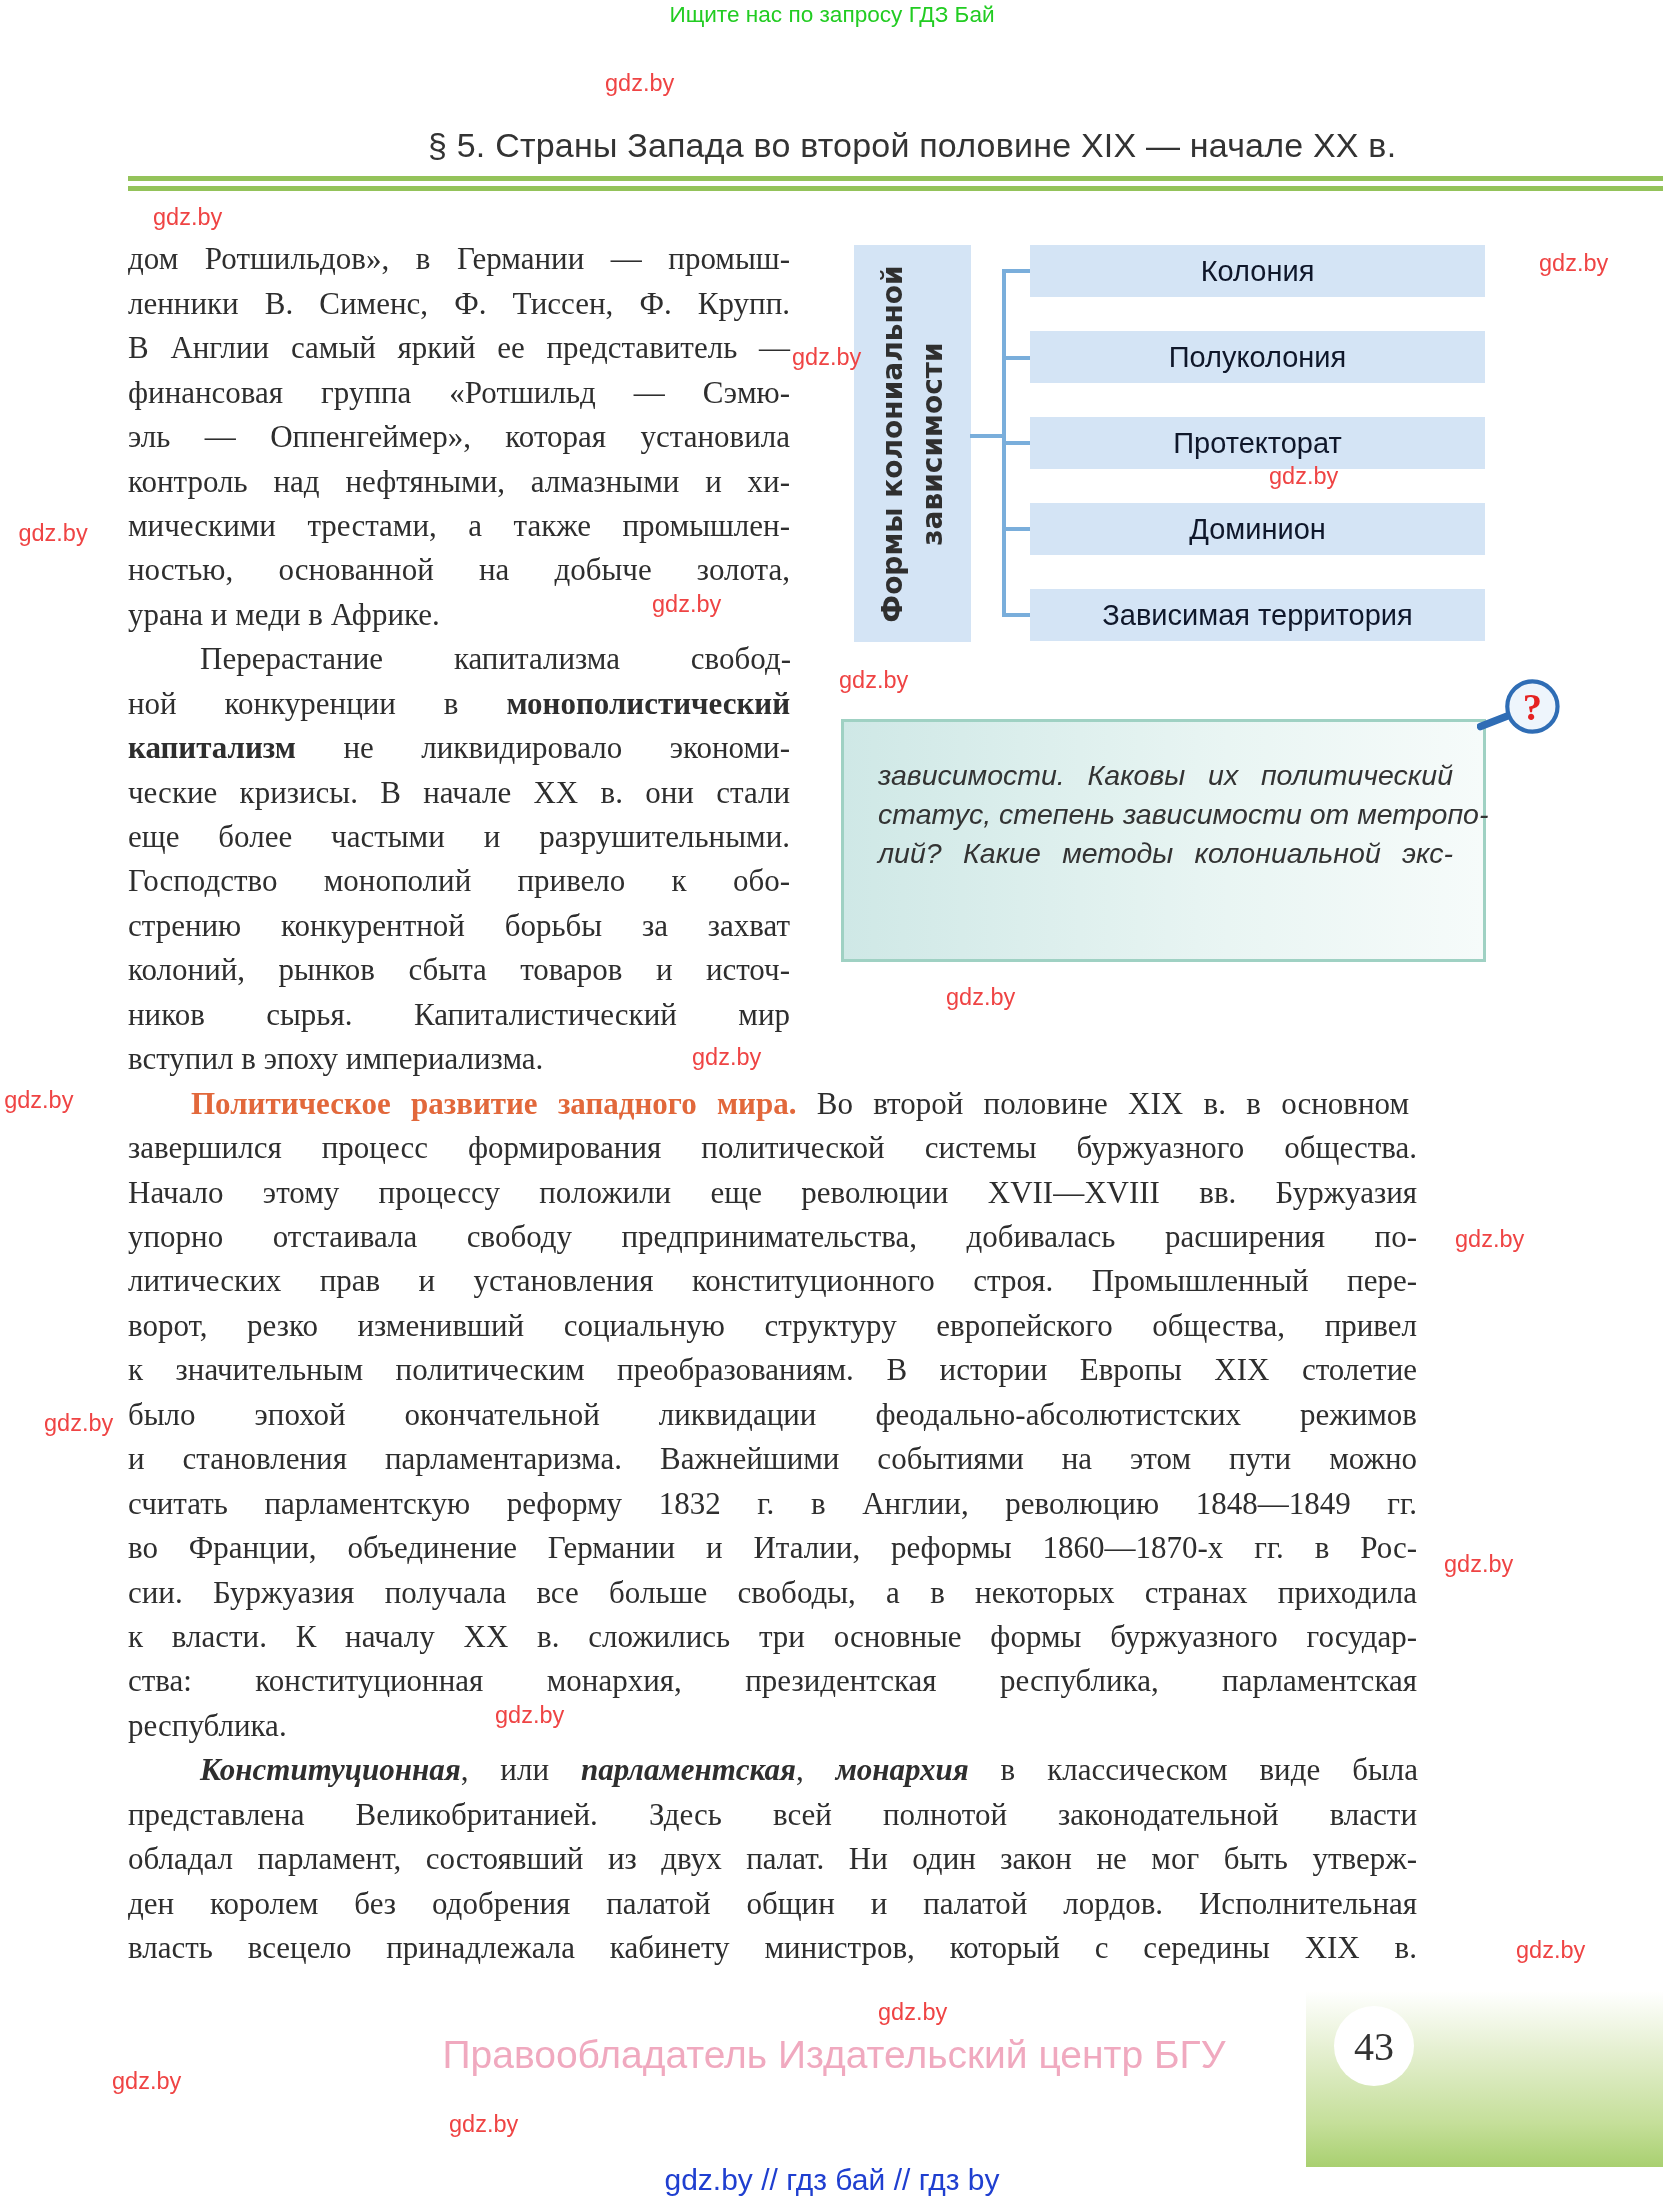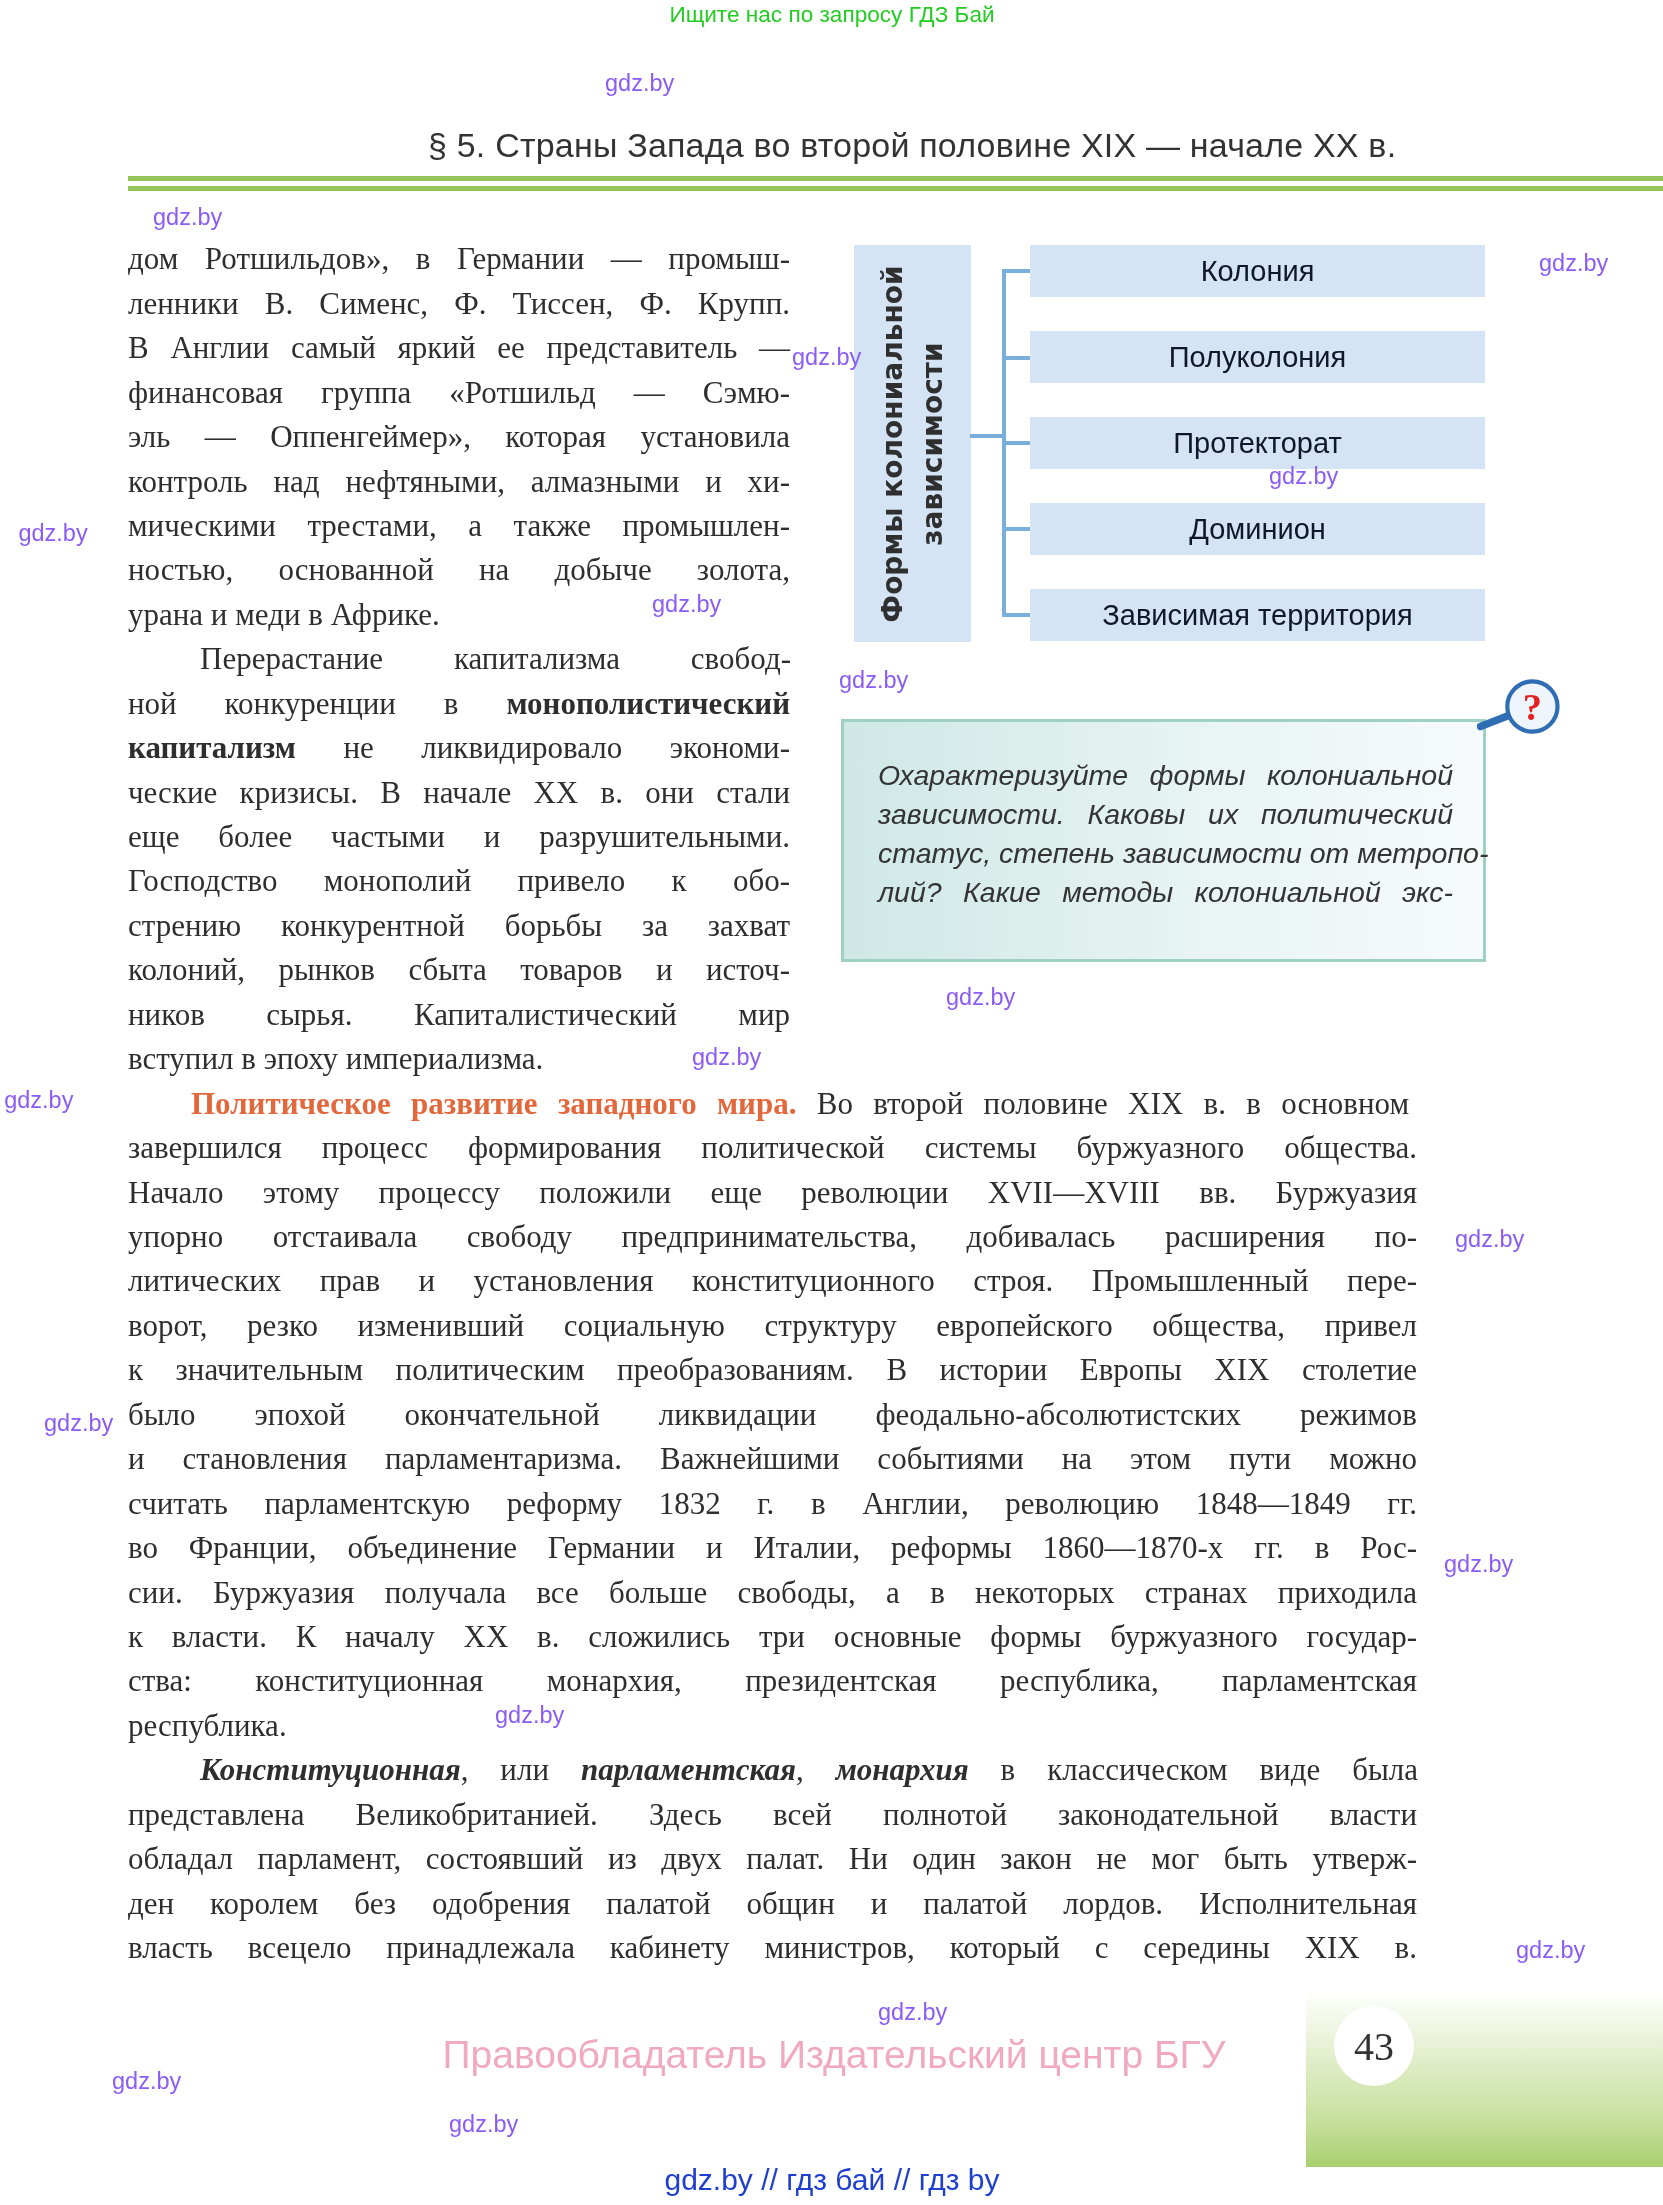--- a/index.html
+++ b/index.html
@@ -1,17 +1,17 @@
 <!DOCTYPE html>
 <html style="font-size:13.4px"><head>
 <meta charset="utf-8">
 <style>
   html, body { margin:0; padding:0; }
   body { width:1664px; height:2205px; position:relative; background:#ffffff; overflow:hidden; font-family:"Liberation Serif", serif; color:#2b2b2b; }
-  .wm { position:absolute; font-family:"Liberation Sans", sans-serif; font-size:23.5px; color:#8b5cf6; }
+  .wm { position:absolute; font-family:"Liberation Sans", sans-serif; font-size:23.5px; color:#ef4444; }
   .topnote { position:absolute; top:1.7px; left:0; width:1664px; text-align:center; font-family:"Liberation Sans", sans-serif; font-size:22.6px; color:#22cc22; }
   .heading { position:absolute; top:126px; left:428px; font-family:"Liberation Sans", sans-serif; font-size:34px; color:#333; white-space:nowrap; letter-spacing:0.2px; }
   .rule { position:absolute; left:128px; right:0; height:5px; background:#94c35a; }
   .body-line { position:absolute; left:128px; font-size:31px; line-height:44px; white-space:nowrap; color:#2e2e2e; }
   .col-left .body-line { left:128px; }
   .justify { text-align:justify; text-align-last:justify; }
   .bold { font-weight:bold; }
   .bi { font-weight:bold; font-style:italic; }
   .orange { color:#e2683b; font-weight:bold; }
   
@@ -77,21 +77,20 @@
   <div class="conn-h" style="left:1002px;top:613px;width:28px;"></div>
   <div class="diag-item" style="top:245px;">Колония</div>
   <div class="diag-item" style="top:331px;">Полуколония</div>
   <div class="diag-item" style="top:417px;">Протекторат</div>
   <div class="diag-item" style="top:503px;">Доминион</div>
   <div class="diag-item" style="top:589px;">Зависимая территория</div>
 </div>
 
 <div class="qbox">
   <div class="qtext">
-    <span class="qline">Охарактеризуйте формы колониальной</span>
     <span class="qline">зависимости. Каковы их политический</span>
     <span class="qline">статус, степень зависимости от метропо-</span>
     <span class="qline">лий? Какие методы колониальной экс-</span>
   </div>
 </div>
 <svg class="magnifier" viewBox="0 0 100 80">
   <line x1="4" y1="58" x2="40" y2="44" stroke="#2f6db5" stroke-width="9" stroke-linecap="round"></line>
   <circle cx="66" cy="34" r="30" fill="#eef5fc" stroke="#2f6db5" stroke-width="5"></circle>
   <text x="66" y="50" text-anchor="middle" font-family="Liberation Serif, serif" font-weight="bold" font-size="46" fill="#e52222">?</text>
 </svg>

